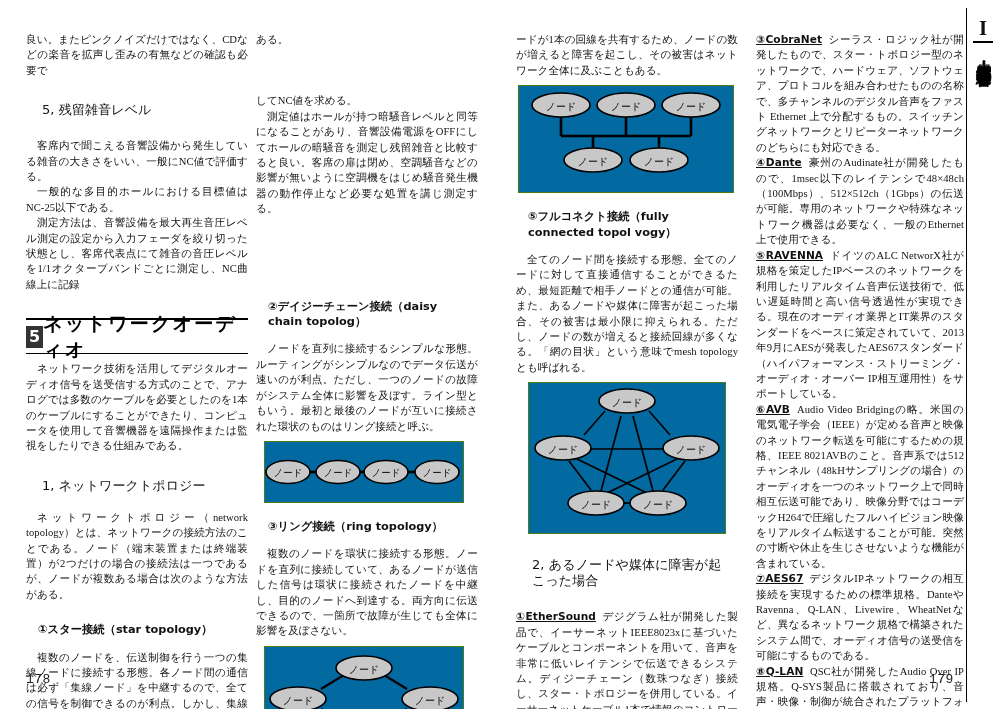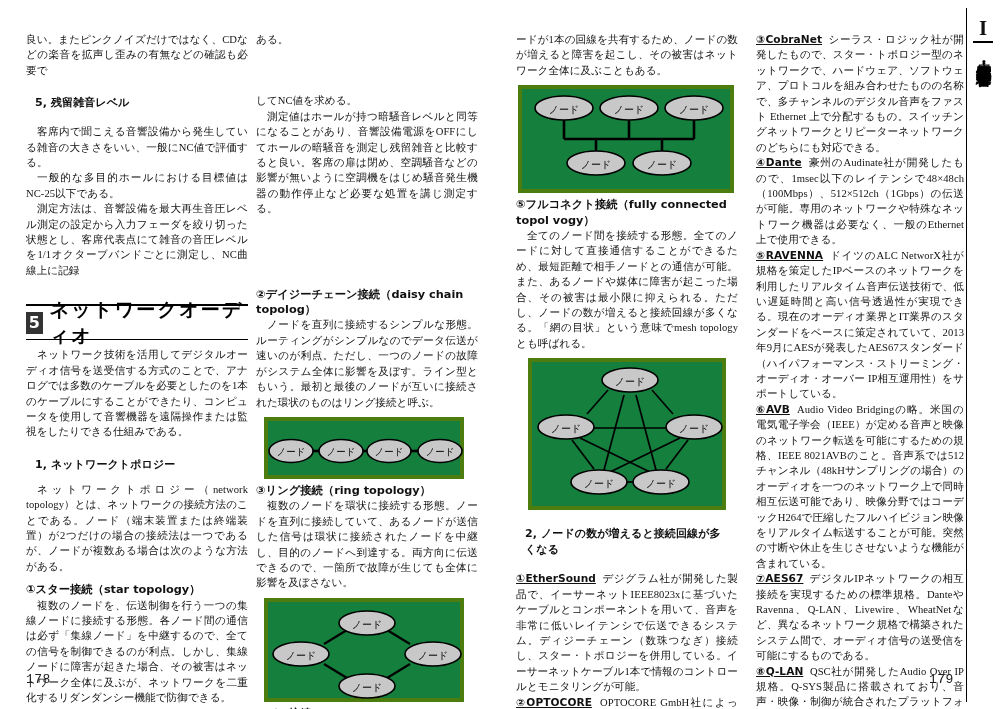--- a/index.html
+++ b/index.html
@@ -52,29 +52,29 @@
     text-justify:inter-character;
     font-family:"Liberation Serif","DejaVu Serif",serif;
     letter-spacing:0.05px;
   }
   p.indent{text-indent:11px;}
   .gap-sm{height:7px;}
   .gap-xs{height:4px;}
 
   
   h3.sub{
-    margin:9px;padding:0;
+    margin:16px;padding:0;
     font-family:"DejaVu Sans",sans-serif;
-    font-weight:700;
-    font-size:11px;
+    font-weight:400;
+    font-size:13px;
     line-height:16px;
     letter-spacing:0.1px;
   }
   h3.sub2{
-    margin:0;padding:0;
+    margin:12px;padding:0;
     font-family:"DejaVu Sans",sans-serif;
     font-weight:700;
     font-size:11.3px;
     line-height:15.4px;
   }
   .headspace{height:8px;}
 
   
   .banner{
     position:relative;
@@ -84,31 +84,30 @@
     border-bottom:1px solid #000;
     display:flex;align-items:center;
   }
   .banner-num{
     width:20px;height:22px;background:#333;color:#fff;
     font-family:"DejaVu Sans",sans-serif;font-weight:700;font-size:16px;
     display:flex;align-items:center;justify-content:center;
     margin-left:0px;
   }
   .banner-title{
-    margin-left:7px;
     font-family:"DejaVu Sans",sans-serif;font-weight:700;
     font-size:19px;letter-spacing:2.2px;color:#000;
   }
 
   
   .fig{
-    border:4px solid #4d7c0f;
+    border:1px solid #4d7c0f;
     box-sizing:border-box;
     position:relative;
-    background:#15803d;
+    background:#0369a1;
   }
   .fig svg{display:block;}
 
   
   .pagenum{
     position:absolute;
     font-family:Liberation Mono, monospace;
     font-size:13px;font-weight:400;color:#222;
     letter-spacing:0.5px;
   }
@@ -354,21 +353,21 @@
           <text x="67" y="124.5" text-anchor="middle" font-family="DejaVu Sans, sans-serif" font-size="10" fill="#000">ノード</text>
         </g>
         <g>
           <ellipse cx="129" cy="120" rx="28" ry="12" fill="#c8c8c8" stroke="#000" stroke-width="1.6"></ellipse>
           <text x="129" y="124.5" text-anchor="middle" font-family="DejaVu Sans, sans-serif" font-size="10" fill="#000">ノード</text>
         </g>
       </svg>
     </div>
 
     <div class="gap-sm"></div>
-    <h3 class="sub" style="padding-left:0">2, ノードの数が増えると接続回線が多くなる</h3>
+    <h3 class="sub" style="padding-left:0">2, あるノードや媒体に障害が起こった場合</h3>
     <div class="gap-xs"></div>
     <p class="body"><span class="inline-b">①EtherSound</span>&nbsp;&nbsp;<span>デジグラム社が開発した製品で、イーサーネットIEEE8023xに基づいたケーブルとコンポーネントを用いて、音声を非常に低いレイテンシで伝送できるシステム。ディジーチェーン（数珠つなぎ）接続し、スター・トポロジーを併用している。イーサーネットケーブル1本で情報のコントロールとモニタリングが可能。</span></p>
     <p class="body"><span class="inline-b">②OPTOCORE</span>&nbsp;&nbsp;<span>OPTOCORE GmbH社によって開発されたリング・トポロジー型のネットワークシステム。データ伝送速度1Gbit/sec（512オーディオチャンネル/48kHzまでを伝送可能）の完全同期型光ネットワークシステム。少ない光ファイバ回線を使用することで伝送による遅延時間を最小にし、かつ安全性を確保するために光ファイバを2回線配線して二重のリング構造にしてい</span></p>
   </div>
 
   <div class="col col-4">
 
 
     <p class="body"><span class="inline-b">③CobraNet</span>&nbsp;&nbsp;<span>シーラス・ロジック社が開発したもので、スター・トポロジー型のネットワークで、ハードウェア、ソフトウェア、プロトコルを組み合わせたものの名称で、多チャンネルのデジタル音声をファスト Ethernet 上で分配するもの。スイッチングネットワークとリピーターネットワークのどちらにも対応できる。</span></p>
     <p class="body"><span class="inline-b">④Dante</span>&nbsp;&nbsp;<span>豪州のAudinate社が開発したもので、1msec以下のレイテンシで48×48ch（100Mbps）、512×512ch（1Gbps）の伝送が可能。専用のネットワークや特殊なネットワーク機器は必要なく、一般のEthernet上で使用できる。</span></p>

